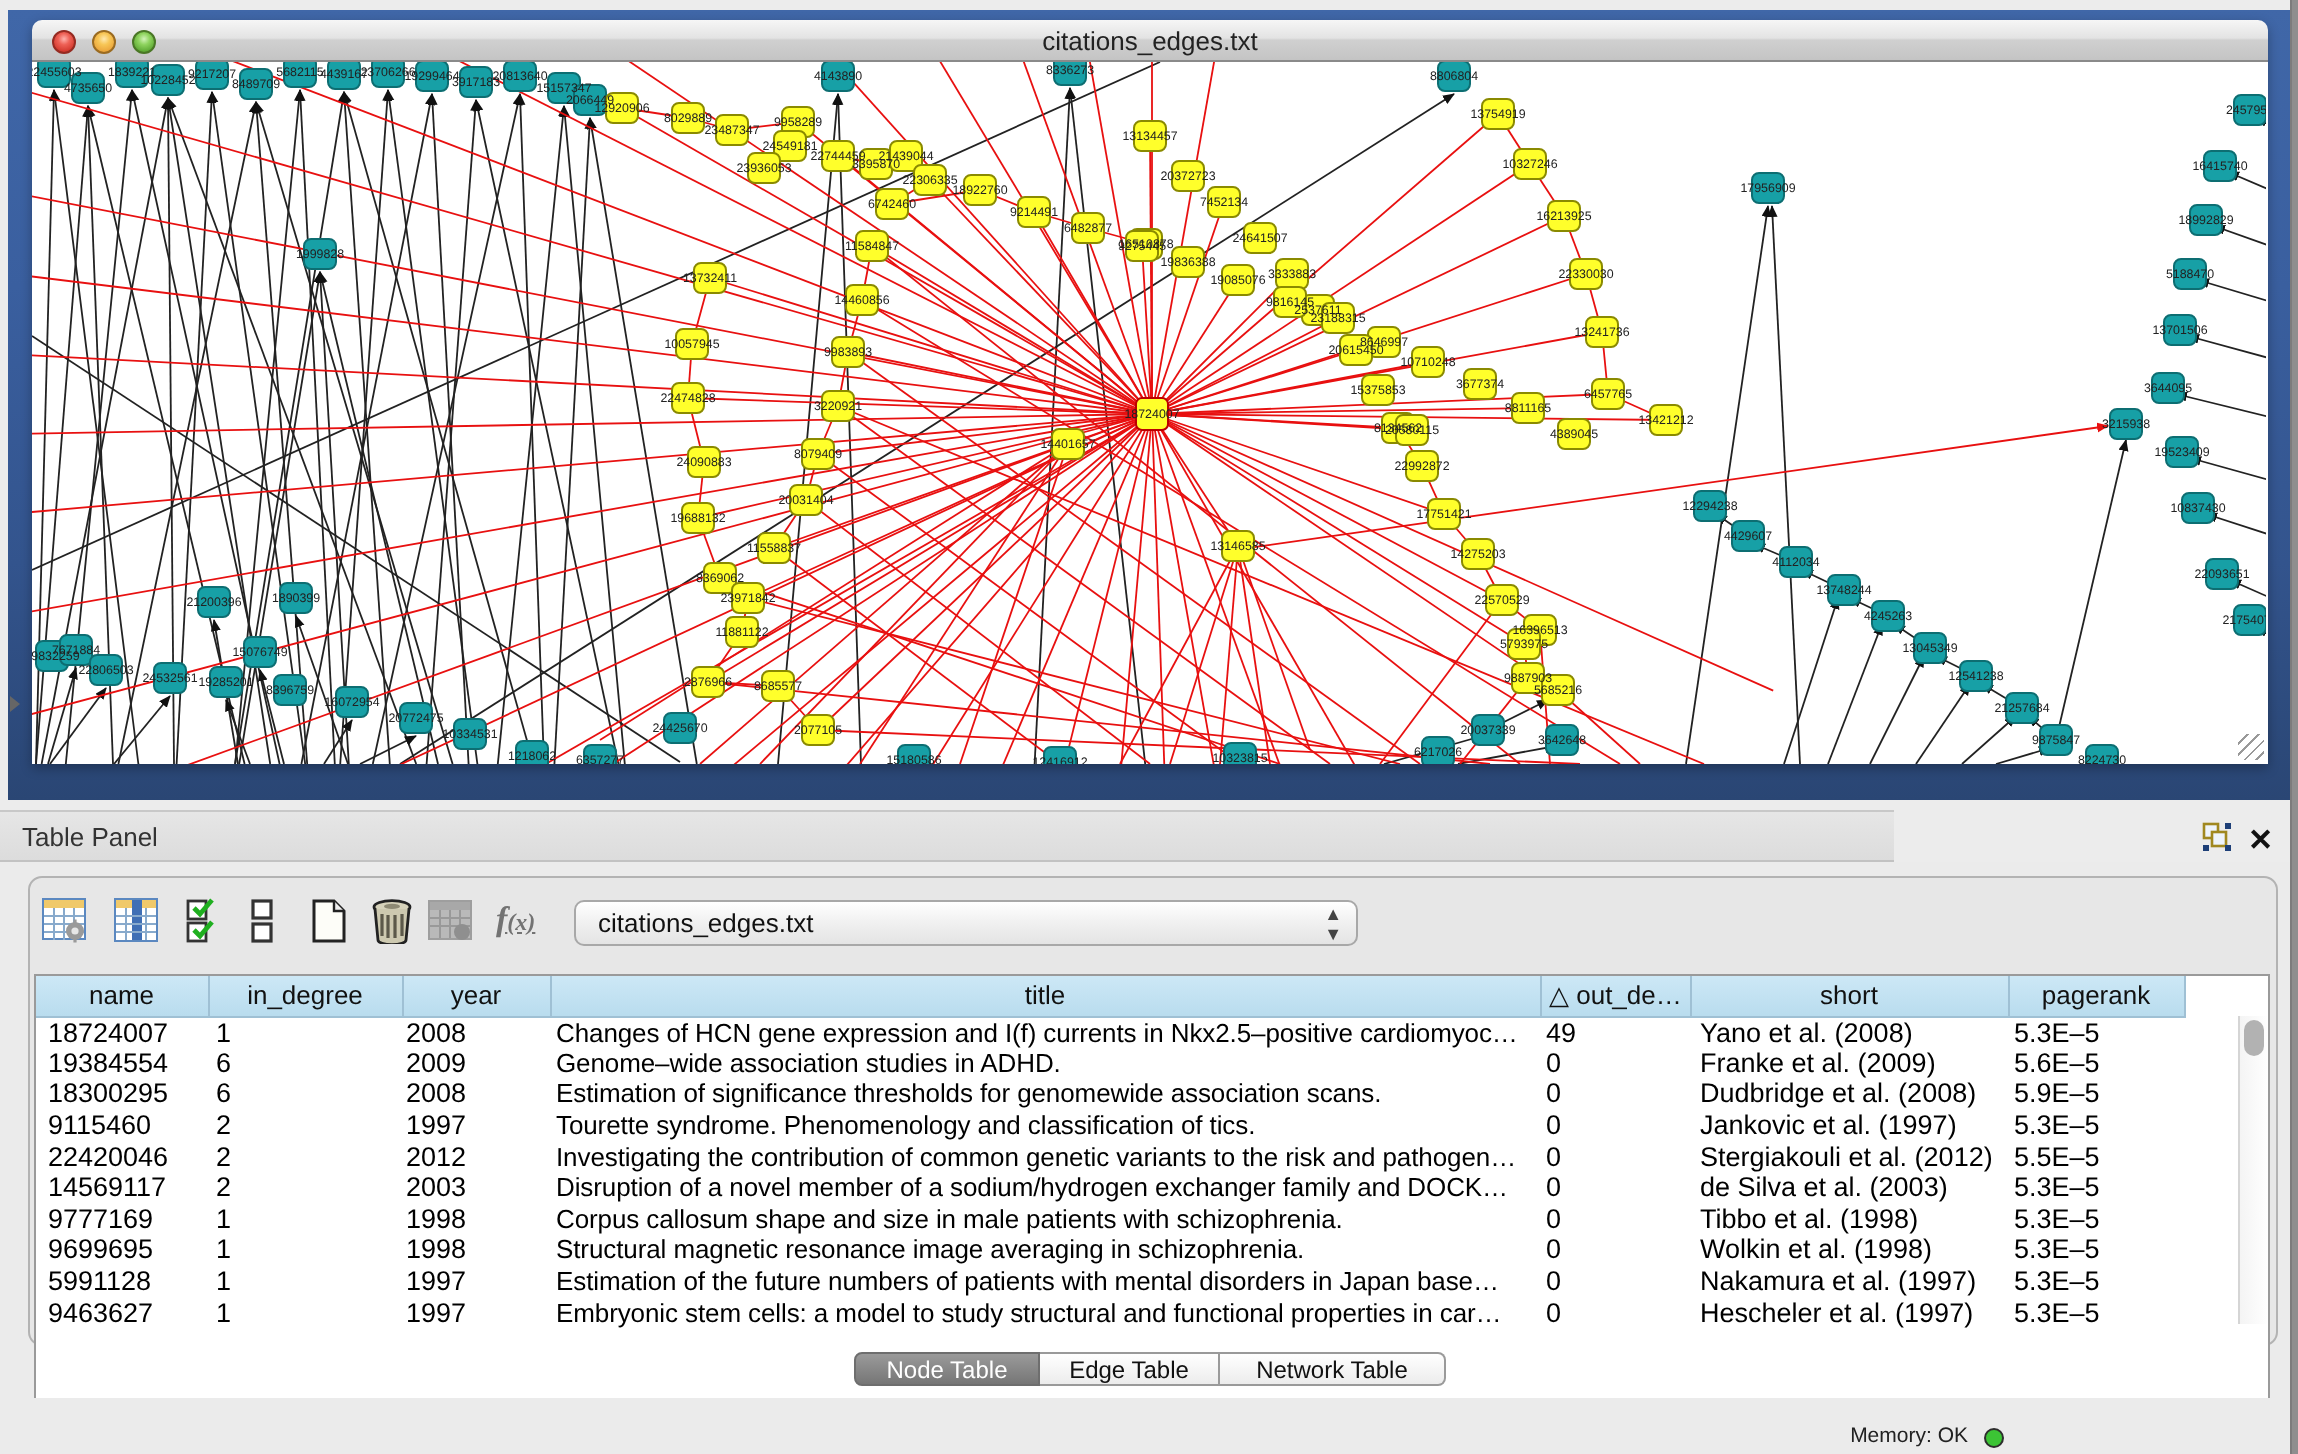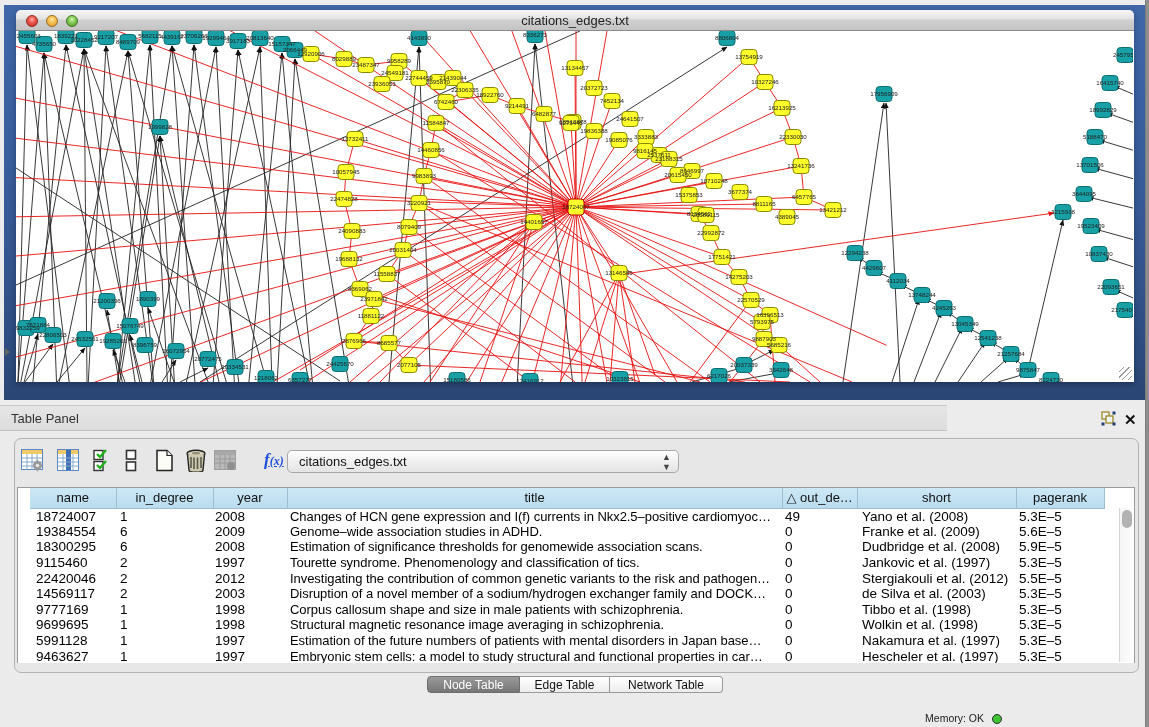--- a/index.html
+++ b/index.html
@@ -38,22 +38,22 @@
 #card { position:absolute; left:14px; top:438px; width:1125px; height:235px;
   background:#e7e7e7; border:1px solid #b3b3b3; border-radius:7px; }
 #toolbar { position:absolute; left:20px; top:449px; height:24px; }
 .tbi { position:absolute; top:0; }
 #combo { position:absolute; left:287px; top:450px; width:392px; height:23px;
   background:linear-gradient(#ffffff,#f0f0f0 50%,#e4e4e4);
   border:1px solid #a8a8a8; border-radius:5px; font-size:13px; color:#111; }
 #combo .lbl { position:absolute; left:11px; top:3px; }
 #combo .arr { position:absolute; right:7px; top:1px; font-size:9px; color:#444; line-height:10px; text-align:center; }
 
-#tablewrap { position:absolute; left:17px; top:487px; width:1118px; height:176px;
-  background:#fff; border:1px solid #9a9a9a; border-bottom:none; overflow:hidden;padding-left:12px; }
+#tablewrap { position:absolute; left:17px; top:487px; width:1118px; height:212px;
+  background:#fff; border:1px solid #9a9a9a; border-bottom:none; overflow:hidden; }
 table { border-collapse:collapse; table-layout:fixed; font-size:13.5px; width:1074px; }
 th { height:20px; background:linear-gradient(#cde8f6,#b9dcee); border-right:1px solid #9fc0d4;
   border-bottom:1px solid #9fc0d4; font-weight:normal; font-size:13px; color:#111; padding:0; }
 td { height:15.6px; padding:0 0 0 3px; font-size:13.5px; color:#000; white-space:nowrap; overflow:hidden; }
 td.c1 { padding-left:6px; }
 .c1 { width:86px; } .c2 { width:97px; } .c3 { width:74px; } .c4 { width:495px; }
 .c5 { width:75px; } .c6 { width:159px;margin-top:33px; } .c7 { width:88px; }
 td.c2 { padding-left:4px; } td.c3 { padding-left:2px; } td.c4 { padding-left:3px; font-size:13px; letter-spacing:-0.05px; }
 td.c5 { padding-left:3px;margin-top:48px; } td.c6 { padding-left:5px; } td.c7 { padding-left:3px; }
 #vscroll { position:absolute; left:1119px; top:508px; width:15px; height:154px;
@@ -637,21 +637,21 @@
       <ellipse cx="12" cy="4.2" rx="4" ry="1.3" fill="#8e8a74"></ellipse>
       <path d="M3.5 5.5 L5 21 a7 2.3 0 0 0 14 0 L20.5 5.5" fill="#cdc9b0" stroke="#222" stroke-width="1.4"></path>
       <path d="M7 8v11 M10 8.5v11.5 M13.5 8.5v11.5 M17 8v11" stroke="#5c594a" stroke-width="1.6"></path>
     </svg>
     <svg class="tbi" style="left:194px" width="23" height="23" viewBox="0 0 23 23">
       <rect x="0.5" y="1.5" width="21" height="19" fill="#b9b9b9" stroke="#9e9e9e"></rect>
       <rect x="1" y="2" width="20" height="4" fill="#a8a8a8"></rect>
       <path d="M1 10h20 M1 14h20 M6 6v14 M11 6v14 M16 6v14" stroke="#999" stroke-width="1" fill="none"></path>
       <circle cx="17" cy="17" r="4" fill="#8f8f8f"></circle>
     </svg>
-    <div class="tbi" style="left:244px; top:1px; font-size:17px; font-style:italic; font-weight:bold; color:#1d4ed8; font-family:'Liberation Serif',serif;text-decoration:underline;">f<span style="font-size:12px;">(x)</span></div>
+    <div class="tbi" style="left:228px; top:1px; font-size:17px; font-style:italic; font-weight:bold; color:#737373; font-family:'Liberation Serif',serif;text-decoration:underline;">f<span style="font-size:12px;">(x)</span></div>
   </div>
   <div id="combo">
       <span class="lbl">citations_edges.txt</span>
       <span class="arr">▲<br>▼</span>
     </div>
 
   <div id="tablewrap">
     <table>
       <tbody>
           <tr>

